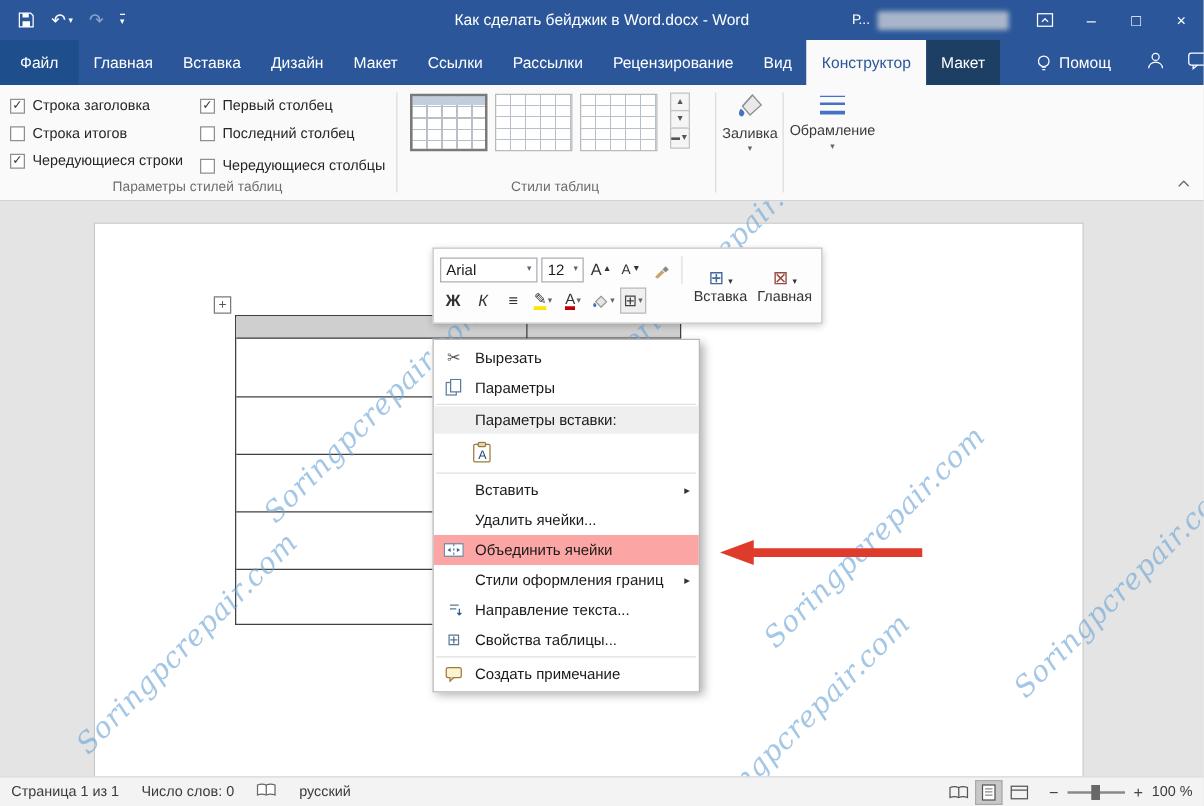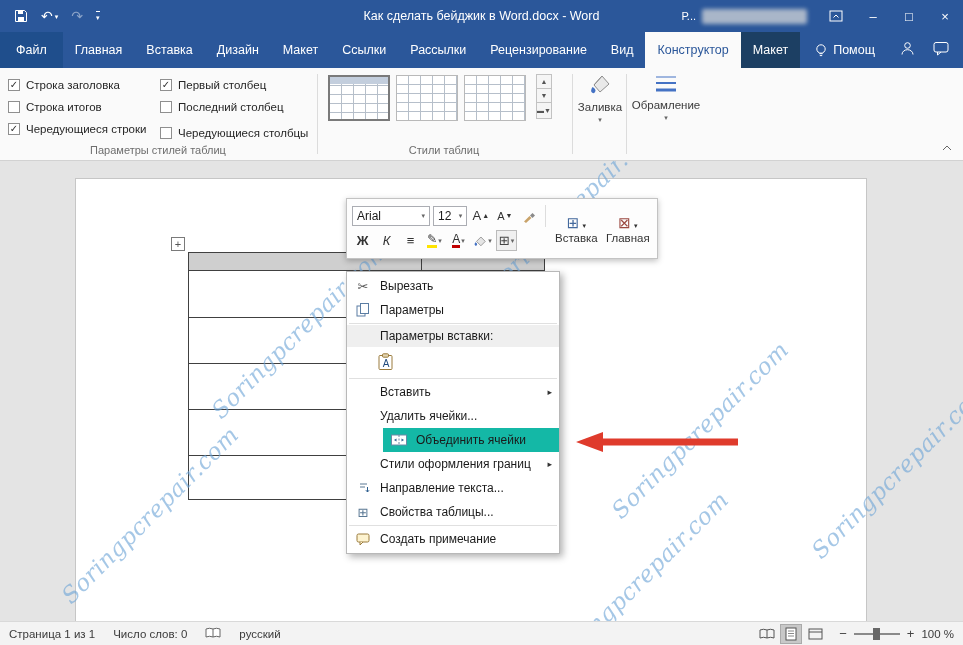--- a/index.html
+++ b/index.html
@@ -26,21 +26,21 @@
   .rdo-btn { width:30px; height:100%; display:flex; align-items:center; justify-content:center; margin-right:4px; }
   .undo-glyph { font-size:14px; line-height:14px; }
 
   
   .tabrow { position:absolute; top:32px; left:0; right:0; height:36px; background:#2b579a;
     display:flex; align-items:stretch; color:#fff; font-size:12.5px; }
   .tab { display:flex; align-items:center; padding:0 12px; white-space:nowrap; }
   .tab.file { padding:0 16px; background:#1f4e8c; }
   .tab.active { background:#fafafa; color:#2b579a; }
   .tab.ctx { background:#1c3f63; }
-  .tellme { display:flex; align-items:center; gap:5px; padding:0 14px; }
+  .tellme { display:flex; align-items:center; gap:5px; padding:0 28px; }
   .tr-icons { margin-left:auto; display:flex; align-items:center; gap:18px; padding-right:14px; }
 
   
   .ribbon { position:absolute; top:68px; left:0; right:0; height:93px; background:#fafafa;
     border-bottom:1px solid #d2d2d2; font-size:11.5px; color:#262626; }
   .vdiv { position:absolute; top:6px; bottom:6px; width:1px; background:#dcdcdc; }
   .cb-row { position:absolute; display:flex; align-items:center; gap:6px; height:15px; }
   .cb-box { width:12px; height:12px; border:1px solid #8f8f8f; background:#fff; font-size:10px;
     line-height:10px; text-align:center; color:#2f2f2f; flex:none; }
   .grp-label { position:absolute; bottom:4px; text-align:center; font-size:11px; color:#6e6e6e; }
@@ -96,21 +96,21 @@
   .boxed { border:1px solid #bbb; background:#f0f0f0; }
 
   
   .cmenu { position:absolute; left:346px; top:110px; width:214px; background:#fff;
     border:1px solid #b8b8b8; box-shadow:3px 3px 7px rgba(0,0,0,.3); z-index:5;
     padding:2px 0; font-size:12px; color:#1a1a1a; }
   .mi { height:24px; display:flex; align-items:center; gap:7px; padding:0 7px 0 6px; }
   .mi .ic { width:20px; flex:none; text-align:center; color:#5a7894; font-size:13px; display:flex; align-items:center; justify-content:center; }
   .mi .lbl { flex:1; white-space:nowrap; }
   .mi .sub { font-size:9px; color:#333; }
-  .mi.hl { background:#14b8a6;margin-left:36px; }
+  .mi.hl { background:#fca5a5; }
   .band { height:22px; background:#efefef; display:flex; align-items:center; padding-left:33px; }
   .pasterow { height:30px; display:flex; align-items:center; padding-left:31px; }
   .msep { height:1px; background:#e0e0e0; margin:1px 2px; }
 
   
   .ptr-arrow { position:absolute; left:576px; top:270px; z-index:6; }
 
   
   .statusbar { position:absolute; left:0; right:0; bottom:0; height:24px; background:#f3f3f3;
     border-top:1px solid #d9d9d9; display:flex; align-items:center; font-size:11.5px; color:#3b3b3b; }

